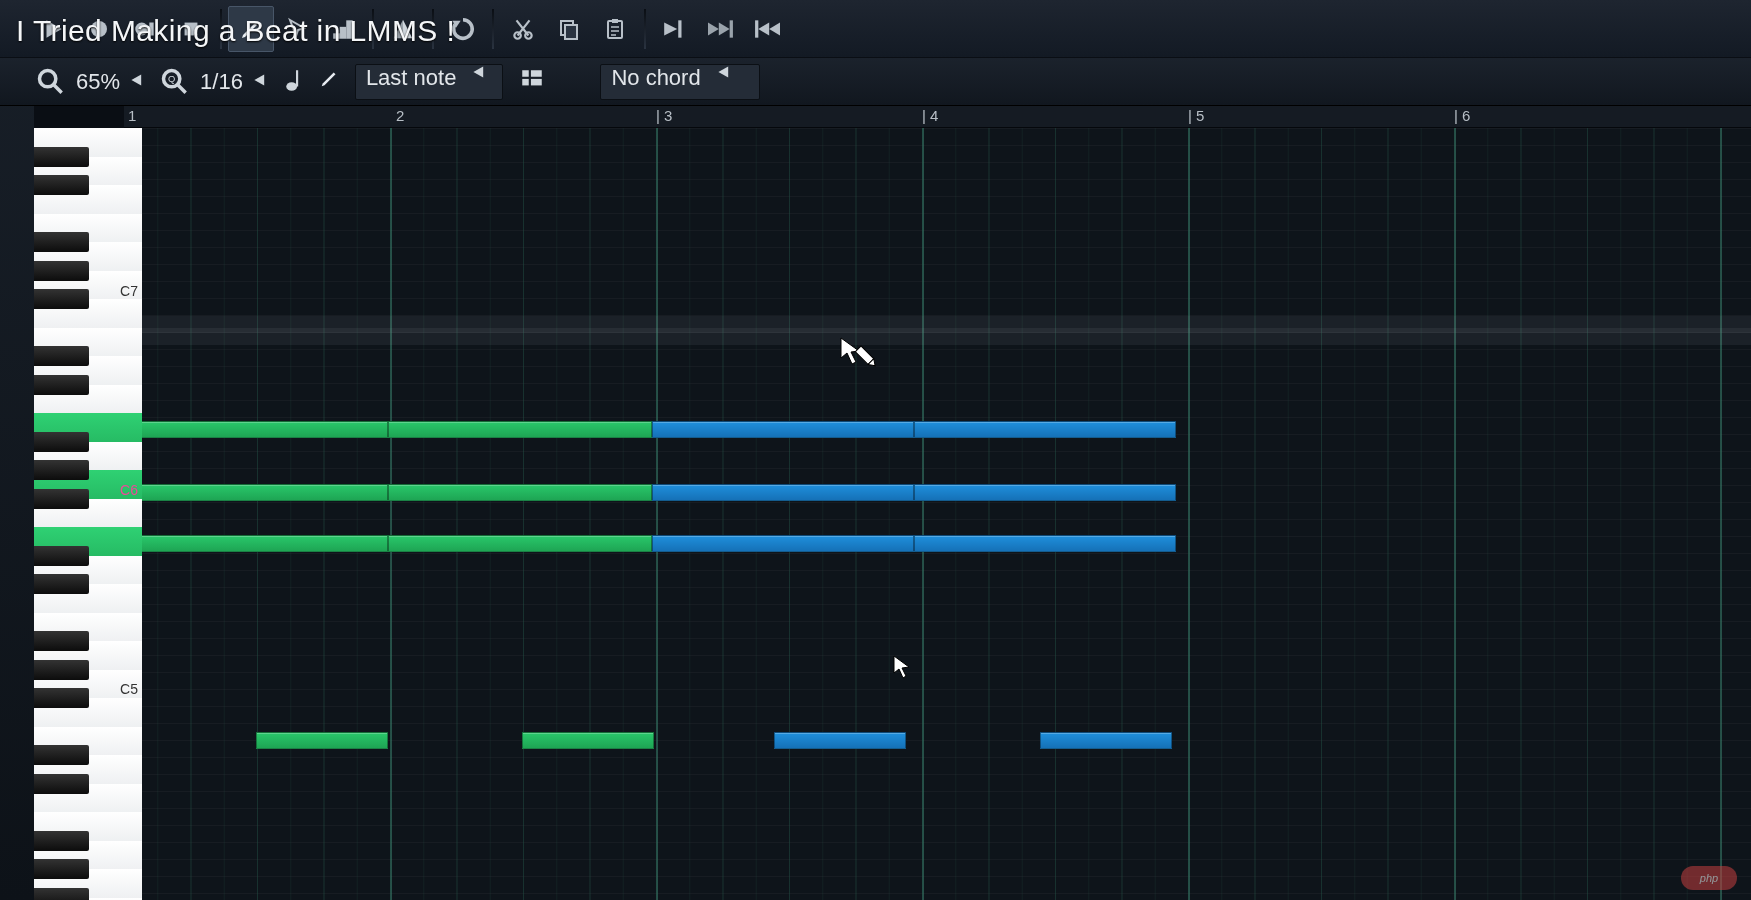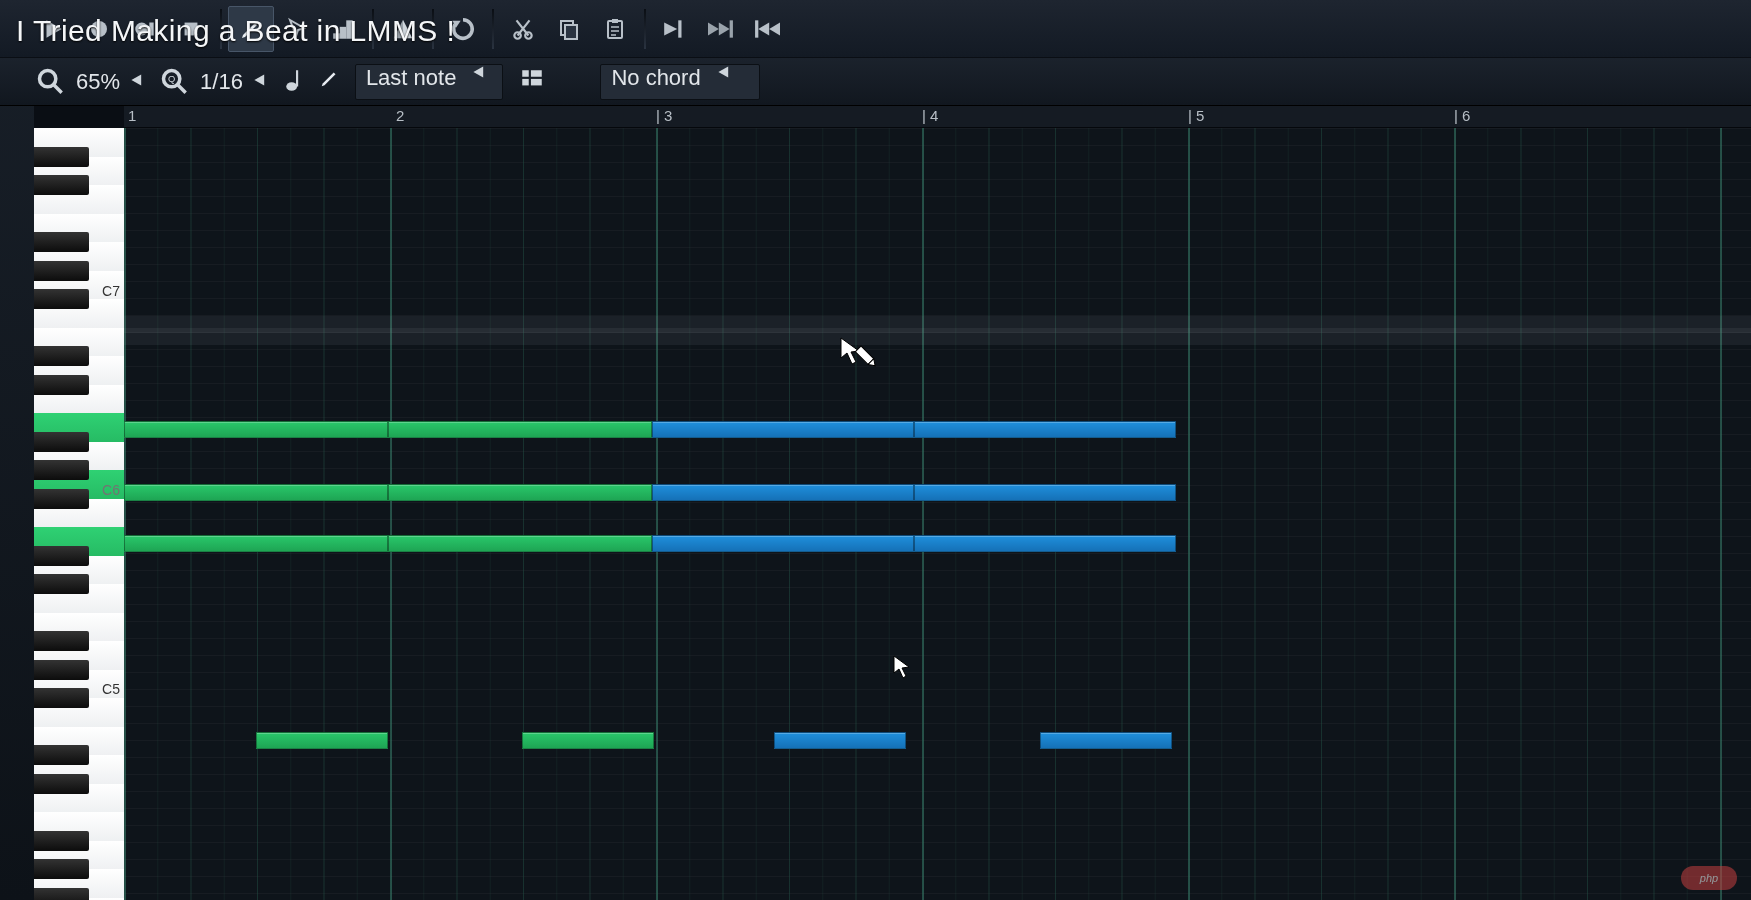--- a/index.html
+++ b/index.html
@@ -115,21 +115,21 @@
     border-left: 10px solid transparent;
     border-right: 10px solid transparent;
     border-top: 14px solid #6e7478;
     z-index: 31;
   }
   
   .piano {
     position: absolute;
     top: 128px;
     left: 34px;
-    width: 90px;
+    width: 108px;
     bottom: 0;
     background: #fff;
     z-index: 25;
   }
   .piano .wkey {
     position: absolute;
     left: 0; right: 0;
     height: 34px;
     border-bottom: 1px solid #555;
     background: linear-gradient(#ffffff, #eceef0);
@@ -144,21 +144,21 @@
     border-radius: 0 2px 2px 0;
     z-index: 2;
   }
   .piano .klabel {
     position: absolute;
     right: 4px;
     font-size: 14px;
     color: #333;
     z-index: 3;
   }
-  .piano .klabel.hl { color:#737373; }
+  .piano .klabel.hl { color:#ec4899; }
   
   .left-margin {
     position:absolute; top:0; left:0; width:34px; bottom:0;
     background: linear-gradient(#181f28,#0d1218);
     z-index:20;
   }
   
   .grid {
     position: absolute;
     top: 128px;

